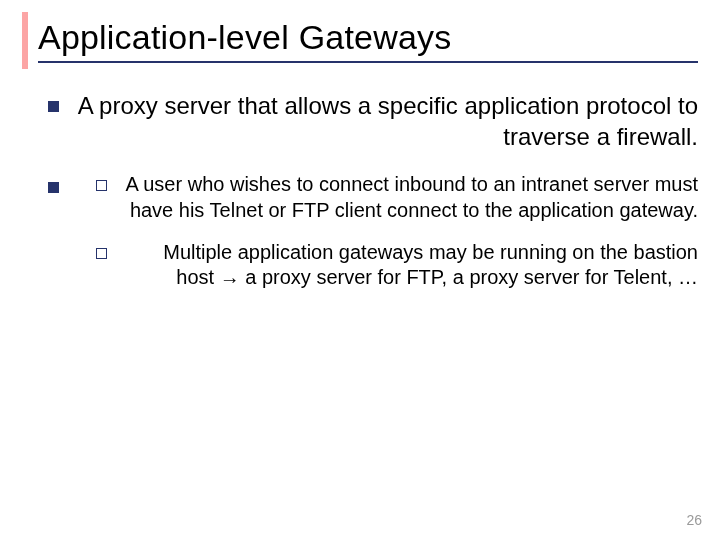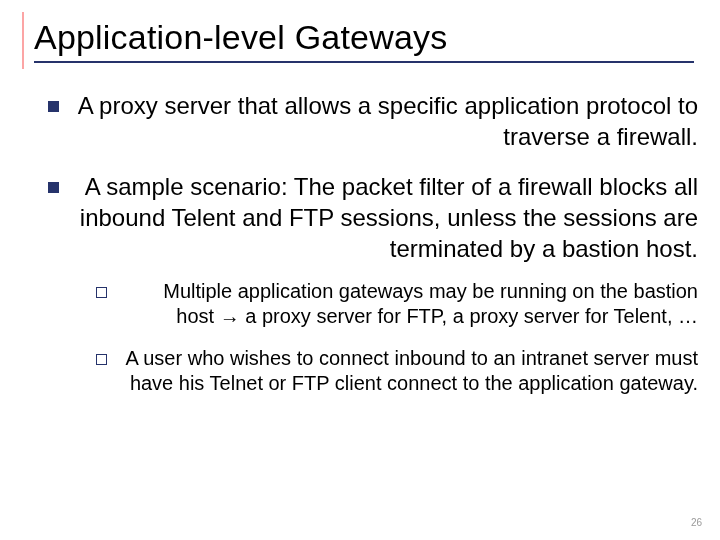--- a/index.html
+++ b/index.html
@@ -1,48 +1,47 @@
 <!DOCTYPE html>
 <html><head>
 <meta charset="utf-8">
 <style>
   * { margin: 0; padding: 0; box-sizing: border-box; }
   html, body { width: 720px; height: 540px; background: #fff; font-family: Arial, Helvetica, sans-serif; color: #000; }
   .slide { position: relative; width: 720px; height: 540px; padding: 12px 22px 18px 22px; }
-  .title-wrap { border-left: 2px solid #fca5a5; padding: 6px 0 6px 10px; margin-bottom: 22px; }
+  .title-wrap { border-left: 6px solid #fca5a5; padding: 6px 0 6px 10px; margin-bottom: 22px; }
   .title-text { font-size: 34px; letter-spacing: 0.2px; border-bottom: 2px solid #26336b; padding-bottom: 4px; padding-right: 60px; display: inline-block; width: 660px; }
   .bullets { list-style: none; padding-left: 26px; text-align: right; }
   .bullets > li { position: relative; font-size: 24px; line-height: 1.28; margin-bottom: 20px; padding-left: 28px; }
   .bullets > li::before { content: ""; position: absolute; left: 0; top: 10px; width: 11px; height: 11px; background: #26336b; }
   .sub-bullets { list-style: none; padding-left: 20px; margin-top: 14px; }
   .sub-bullets > li { position: relative; font-size: 20px; line-height: 1.28; margin-bottom: 16px; padding-left: 26px; }
   .sub-bullets > li::before { content: ""; position: absolute; left: 0; top: 8px; width: 9px; height: 9px; border: 1px solid #26336b; background: #fff; }
-  .page-num { position: absolute; right: 18px; bottom: 12px; font-size: 10px; color: #9a9a9a; }
+  .page-num { position: absolute; right: 18px; bottom: 12px; font-size: 14px; color: #9a9a9a; }
   .arrow { font-family: Arial, sans-serif; }
 </style>
 </head>
 <body>
 
 <div class="slide">
 
   <div class="title-wrap">
     <div class="title-text">Application-level Gateways</div>
   </div>
 
   <ul class="bullets">
     <li>
       <span>A proxy server that allows a specific application protocol to traverse a firewall.</span>
     </li>
     <li>
-      <span>A sample scenario: The packet filter of a firewall blocks all inbound Telent and FTP sessions, unless the sessions are terminated by a bastion host.</span>
       <ul class="sub-bullets">
         <li>
-          <span>Multiple application gateways may be running on the bastion host </span><span class="arrow">→</span><span> a proxy server for FTP, a proxy server for Telent, …</span>
+          <span>A user who wishes to connect inbound to an intranet server must have his Telnet or FTP client connect to the application gateway.</span>
         </li>
         <li>
-          <span>A user who wishes to connect inbound to an intranet server must have his Telnet or FTP client connect to the application gateway.</span>
+          <span>Multiple application gateways may be running on the bastion host </span><span class="arrow">→</span><span> a proxy server for FTP, a proxy server for Telent, …</span>
         </li>
       </ul>
     </li>
   </ul>
 
   <div class="page-num">26</div>
 </div>
 
 </body></html>

